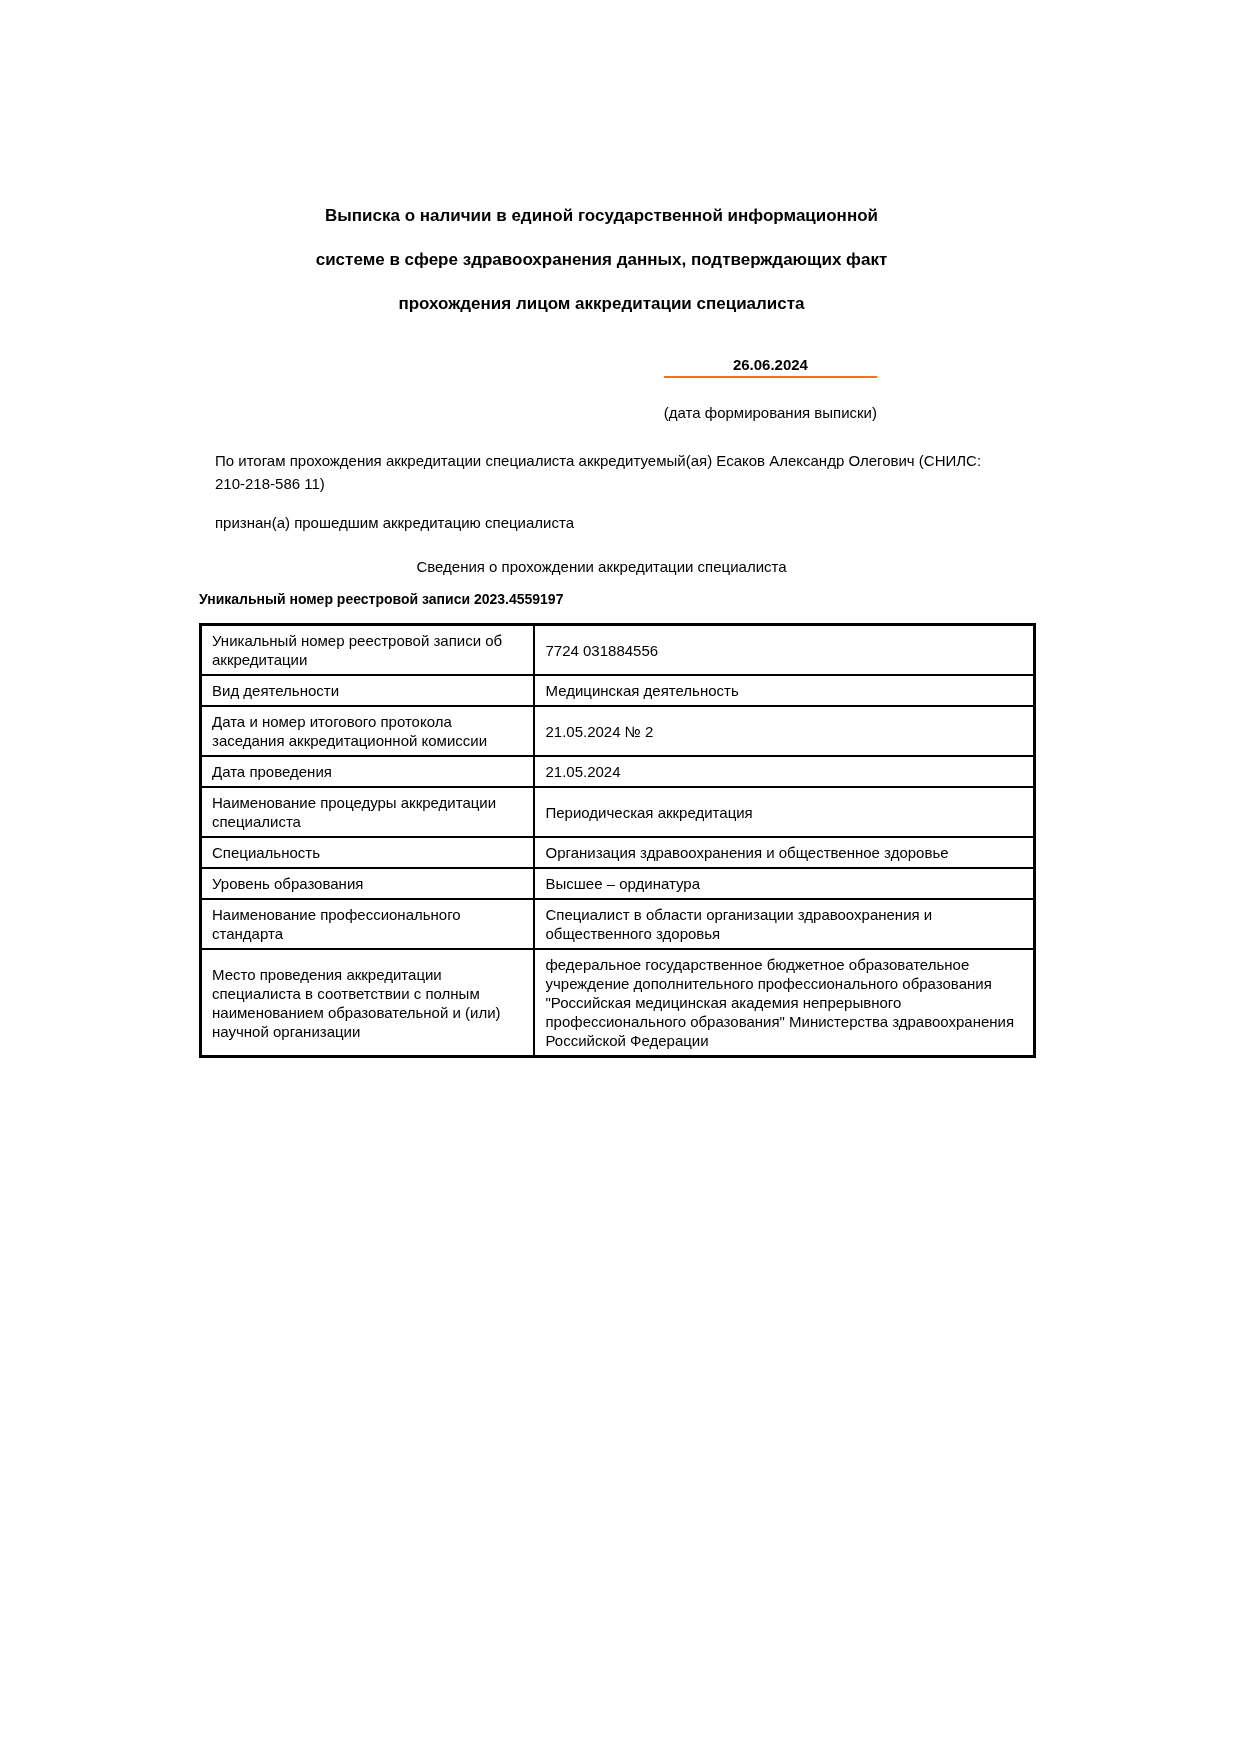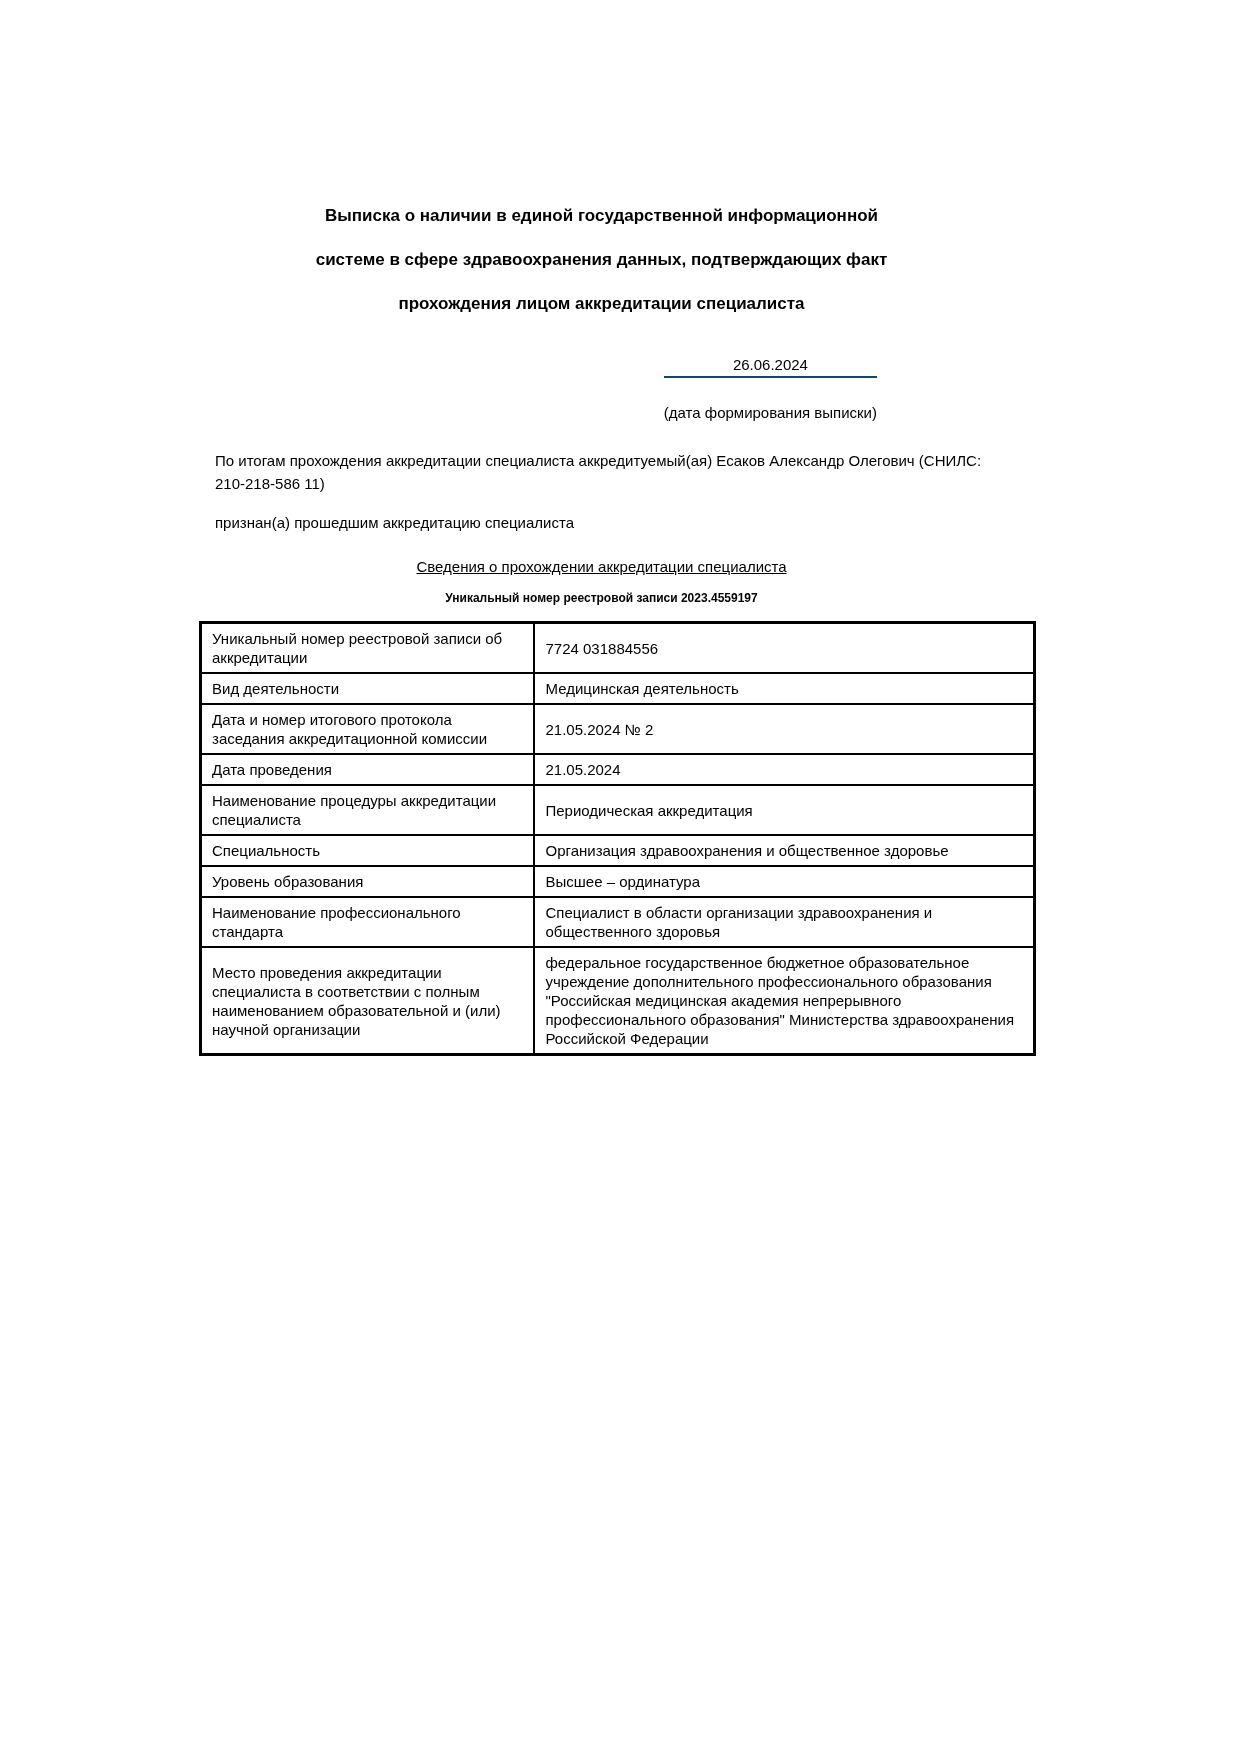--- a/index.html
+++ b/index.html
@@ -31,42 +31,41 @@
     margin-left: auto;
     margin-right: 127px;
     width: -moz-fit-content;
     width: fit-content;
     text-align: center;
     font-size: 15px;
     line-height: 18px;
   }
   .date-value {
     display: block;
-    border-bottom: 2px solid #0c4a6e;
+    border-bottom: 2px solid #f97316;
     padding: 0 28px 2px 28px;
+    font-weight: bold;
   }
   .date-caption {
     padding-top: 10px;
   }
   .intro {
     margin-top: 27px;
     text-align: left;
     font-size: 15px;
     line-height: 23px;
   }
   .section-heading {
     margin-top: 24px;
     text-align: center;
     font-size: 15px;
-    text-decoration: underline;
   }
   .registry-heading {
     margin-top: 16px;
-    text-align: center;
-    font-size: 12px;
+    font-size: 14px;
     font-weight: bold;
   }
   table.acc-table {
     margin-top: 12px;
     width: 837px;
     border-collapse: collapse;
     border: 3px solid #000;
     font-size: 15px;
     line-height: 19px;
     padding-left: 14px;

